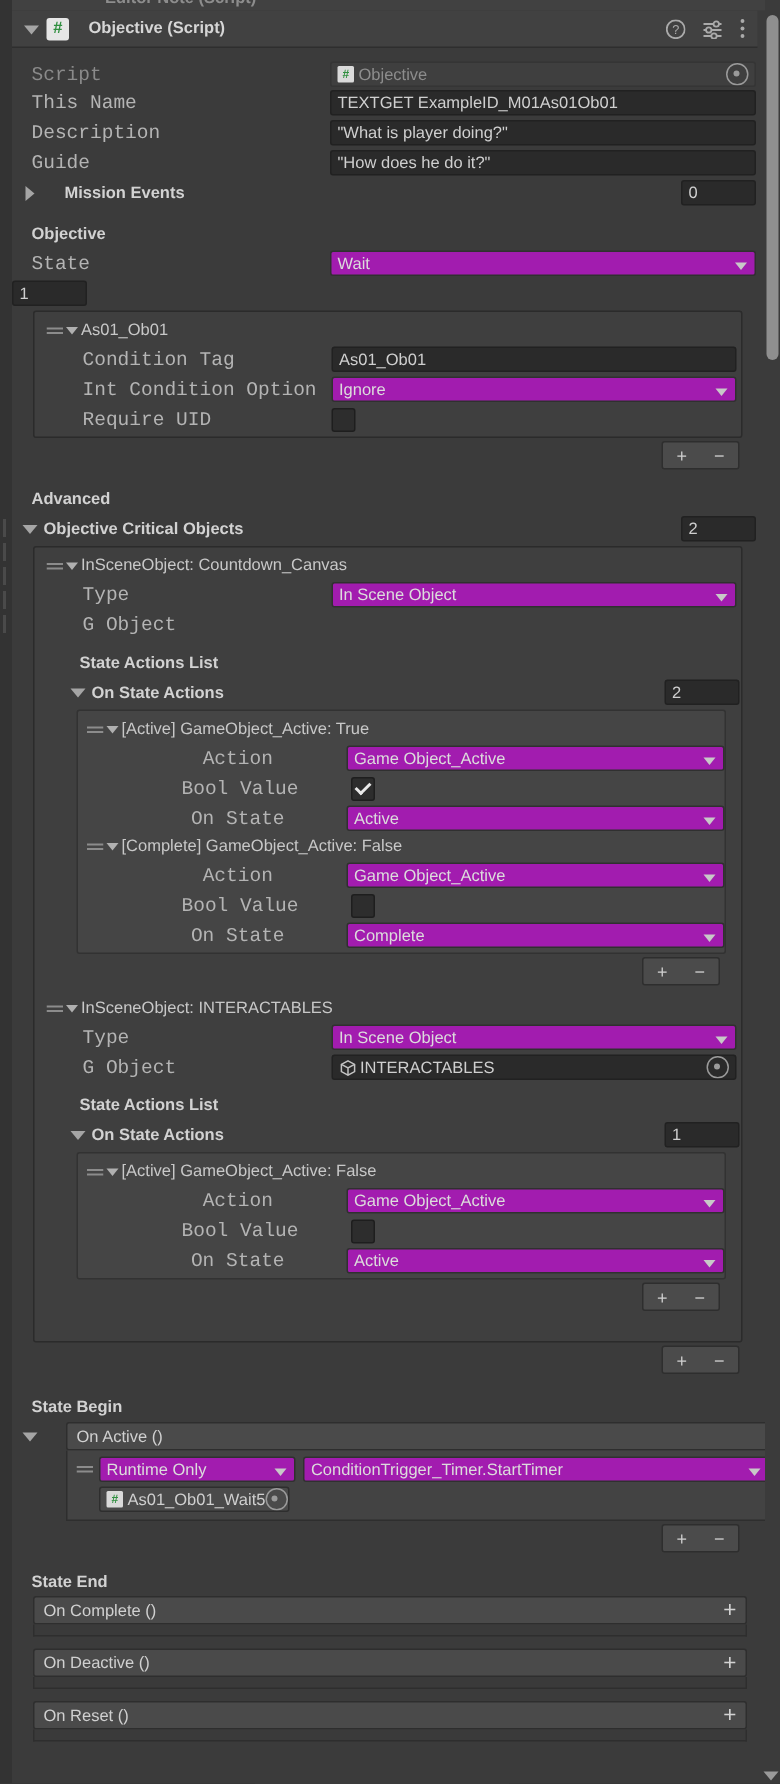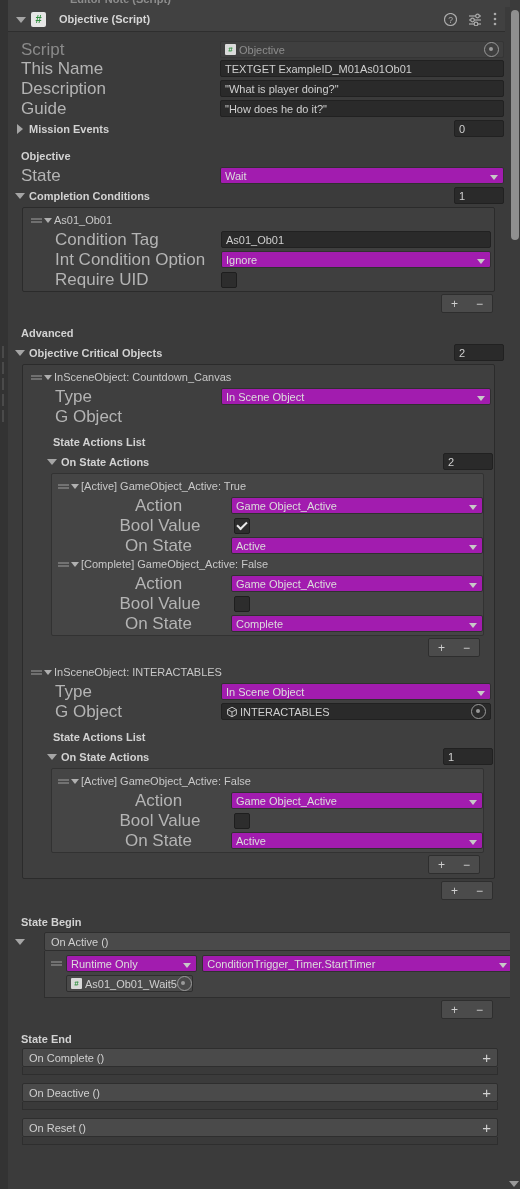--- a/index.html
+++ b/index.html
@@ -31,21 +31,21 @@
       border-left:6px solid #a5a5a5;border-right:none;}
   .script-badge{width:15px;height:15px;border-radius:2px;background:#e6e6e6;
       margin-left:4px;display:flex;align-items:center;justify-content:center;
       color:#2f8f3f;font-weight:bold;font-size:11px;line-height:1;flex:0 0 auto;}
   .comp-title{margin-left:13px;font-weight:bold;color:#d6d6d6;font-size:11px;}
   .hdr-icons{margin-left:auto;display:flex;align-items:center;gap:11px;padding-right:2px;}
   .ico{opacity:.85;display:block;}
 
   
   .row{display:flex;align-items:center;height:19px;margin-top:1px;}
-  .lbl{color:#b4b4b4;font-size:17px;white-space:nowrap;}
+  .lbl{color:#b4b4b4;font-size:13px;white-space:nowrap;font-family:Liberation Mono, monospace;}
   .lbl.dim{color:#8a8a8a;}
   .bold{font-weight:bold;color:#d2d2d2;}
 
   .field{height:17px;background:#2a2a2a;border:1px solid #212121;border-radius:2px;
       display:flex;align-items:center;padding:0 4px;box-sizing:border-box;
       color:#cfcfcf;font-size:11px;overflow:hidden;white-space:nowrap;}
   .field.disabled{background:#3f3f3f;border-color:#353535;color:#8d8d8d;}
   .popup{height:17px;background:#a21caf;border:1px solid #303030;border-radius:2px;
       display:flex;align-items:center;padding:0 4px;box-sizing:border-box;
       color:#dcdcdc;font-size:11px;position:relative;white-space:nowrap;overflow:hidden;}
@@ -164,38 +164,34 @@
       <div class="field" style="width:284px">"What is player doing?"</div>
     </div>
     <div class="row">
       <div class="lbl" style="width:212px;padding-left:13px;box-sizing:border-box">Guide</div>
       <div class="field" style="width:284px">"How does he do it?"</div>
     </div>
 
     <div class="row">
       <div class="foldrow" style="width:446px;padding-left:5px;box-sizing:border-box">
         <div class="fold closed"></div>
-        <span class="bold" style="margin-left:3px">Mission Events</span>
+        <span class="bold" style="margin-left:17px">Mission Events</span>
       </div>
       <div class="num" style="width:50px">0</div>
     </div>
 
     <div class="row" style="margin-top:8px">
       <div class="section-title" style="padding-left:13px">Objective</div>
     </div>
     <div class="row">
       <div class="lbl" style="width:212px;padding-left:13px;box-sizing:border-box">State</div>
       <div class="popup" style="width:284px">Wait</div>
     </div>
 
     <div class="row">
-      <div class="foldrow" style="width:446px;padding-left:5px;box-sizing:border-box">
-        <div class="fold"></div>
-        <span class="bold" style="margin-left:3px">Completion Conditions</span>
-      </div>
       <div class="num" style="width:50px">1</div>
     </div>
 
     <div class="listbox" style="margin:2px 0 0 14px;width:473px;box-sizing:border-box;padding:3px 0 2px 0">
       <div class="itemhdr" style="padding-left:8px">
         <svg class="handle" viewBox="0 0 11 9">
           <line x1="0" y1="3" x2="11" y2="3" stroke="#8c8c8c" stroke-width="1.3"></line>
           <line x1="0" y1="6" x2="11" y2="6" stroke="#8c8c8c" stroke-width="1.3"></line>
         </svg>
         <div class="tri"></div>
@@ -225,21 +221,21 @@
       <div class="section-title" style="padding-left:13px">Advanced</div>
     </div>
     <div class="row">
       <div class="foldrow" style="width:446px;padding-left:5px;box-sizing:border-box">
         <div class="fold"></div>
         <span class="bold" style="margin-left:3px">Objective Critical Objects</span>
       </div>
       <div class="num" style="width:50px">2</div>
     </div>
 
-    <div class="listbox" style="margin:2px 0 0 14px;width:473px;box-sizing:border-box;padding:3px 0 4px 0">
+    <div class="listbox" style="margin:2px 0 0 14px;width:473px;box-sizing:border-box;padding:3px 0 20px 0">
 
       <div class="itemhdr" style="padding-left:8px">
         <svg class="handle" viewBox="0 0 11 9">
           <line x1="0" y1="3" x2="11" y2="3" stroke="#8c8c8c" stroke-width="1.3"></line>
           <line x1="0" y1="6" x2="11" y2="6" stroke="#8c8c8c" stroke-width="1.3"></line>
         </svg>
         <div class="tri"></div>
         <span>InSceneObject: Countdown_Canvas</span>
       </div>
       <div class="row">

